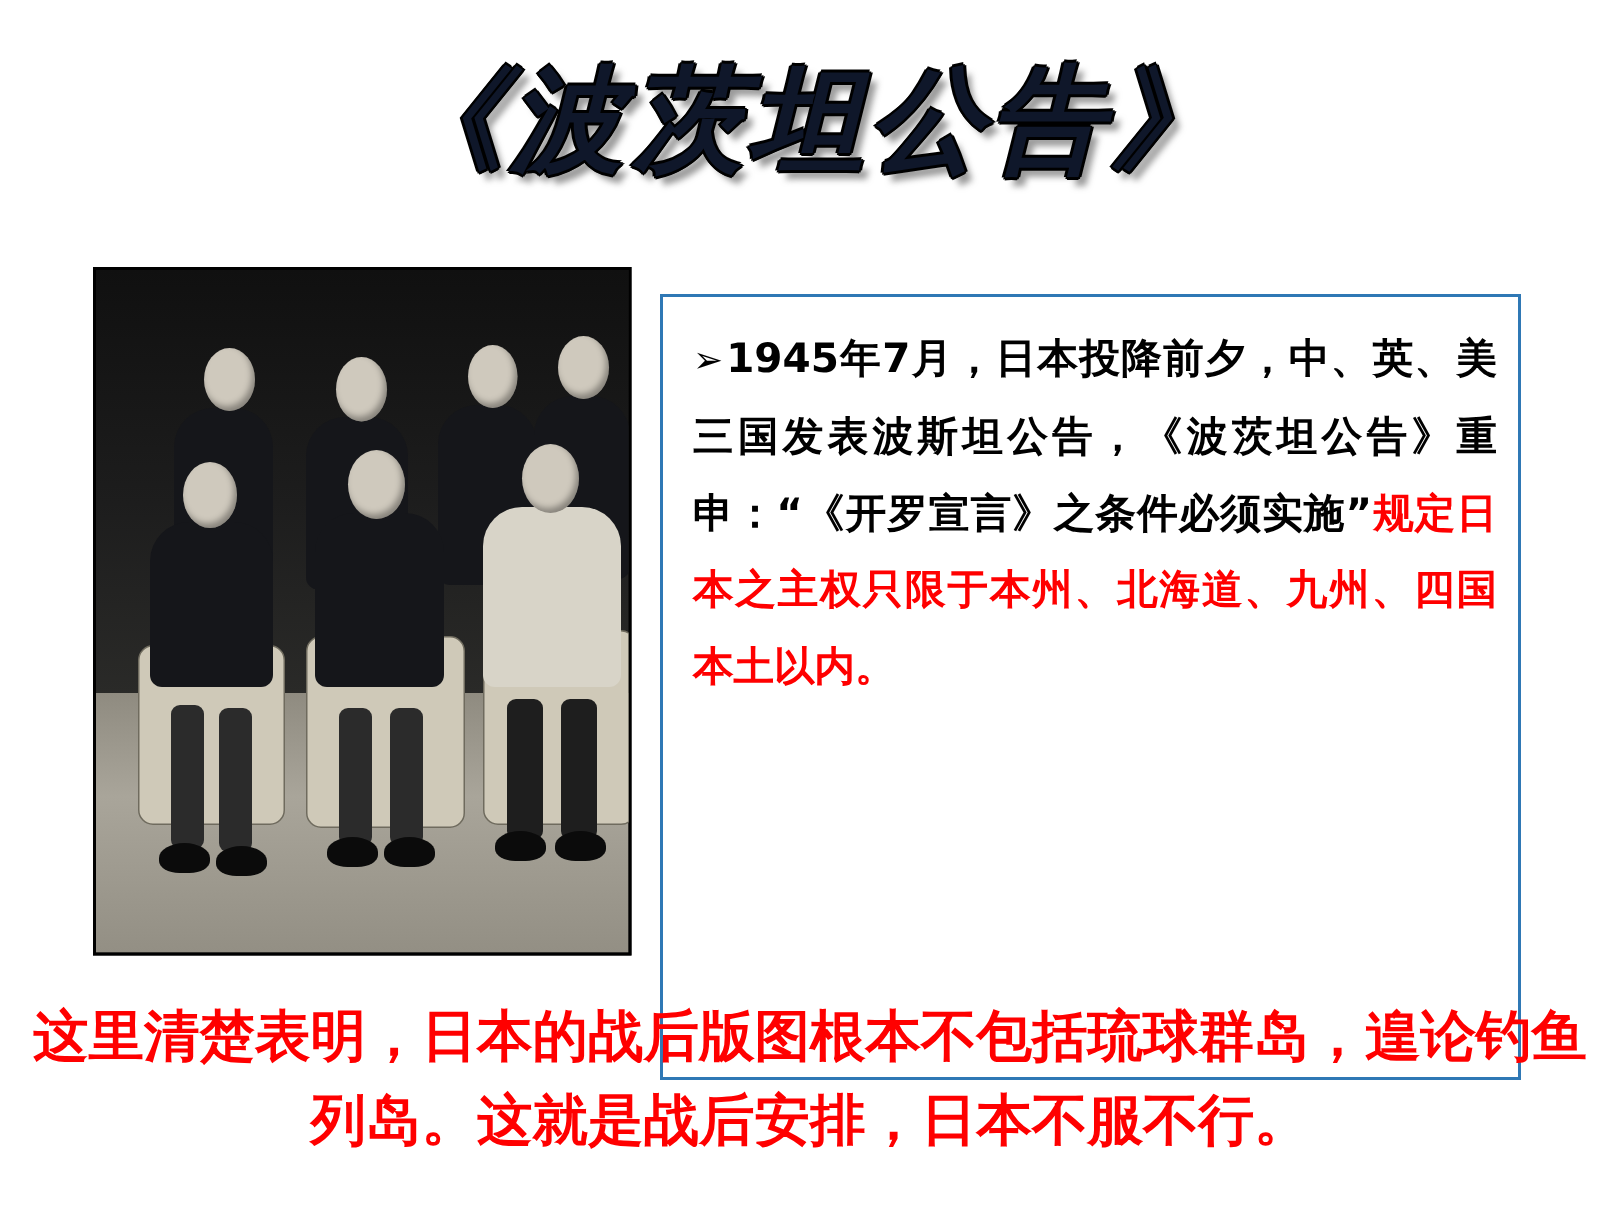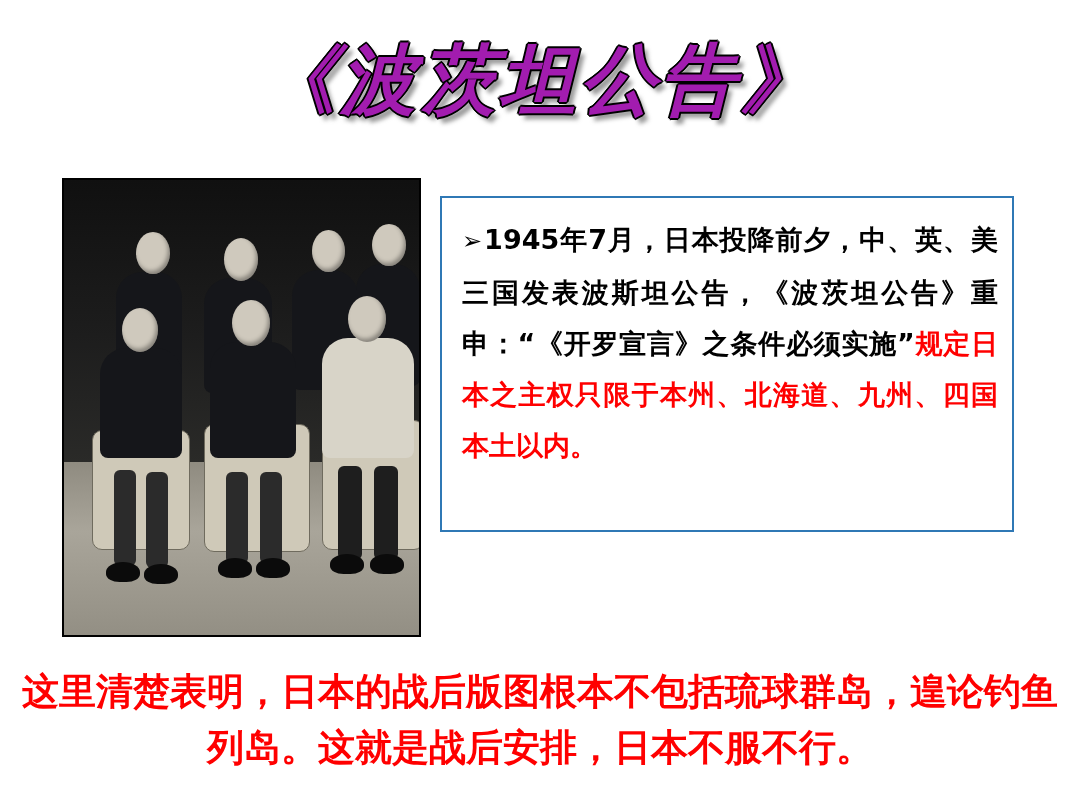--- a/index.html
+++ b/index.html
@@ -20,21 +20,21 @@
     position: absolute;
     top: 30px;
     left: 0;
     width: 1080px;
     text-align: center;
     font-family: "DejaVu Serif", serif;
     font-size: 76px;
     font-weight: bold;
     font-style: italic;
     letter-spacing: 4px;
-    color: #a21caf;
+    color: #0f172a;
     text-shadow:
        2px 0 0 #000, -2px 0 0 #000, 0 2px 0 #000, 0 -2px 0 #000,
        1px 1px 0 #000, -1px -1px 0 #000, 1px -1px 0 #000, -1px 1px 0 #000,
        5px 6px 4px rgba(120,120,120,0.75);
     white-space: nowrap;
   }
 
   
   #photo-frame {
     position: absolute;
@@ -87,21 +87,21 @@
     background: #0b0b0b;
     border-radius: 50% 50% 40% 40%;
   }
 
   
   #text-box {
     position: absolute;
     left: 440px;
     top: 196px;
     width: 574px;
-    height: 336px;
+    height: 524px;
     border: 2px solid #2f78b5;
     background: #ffffff;
     box-sizing: border-box;
     padding: 16px 14px 10px 20px;
   }
   #body-paragraph {
     font-family: "DejaVu Sans", sans-serif;
     font-size: 27px;
     font-weight: bold;
     line-height: 51px;

